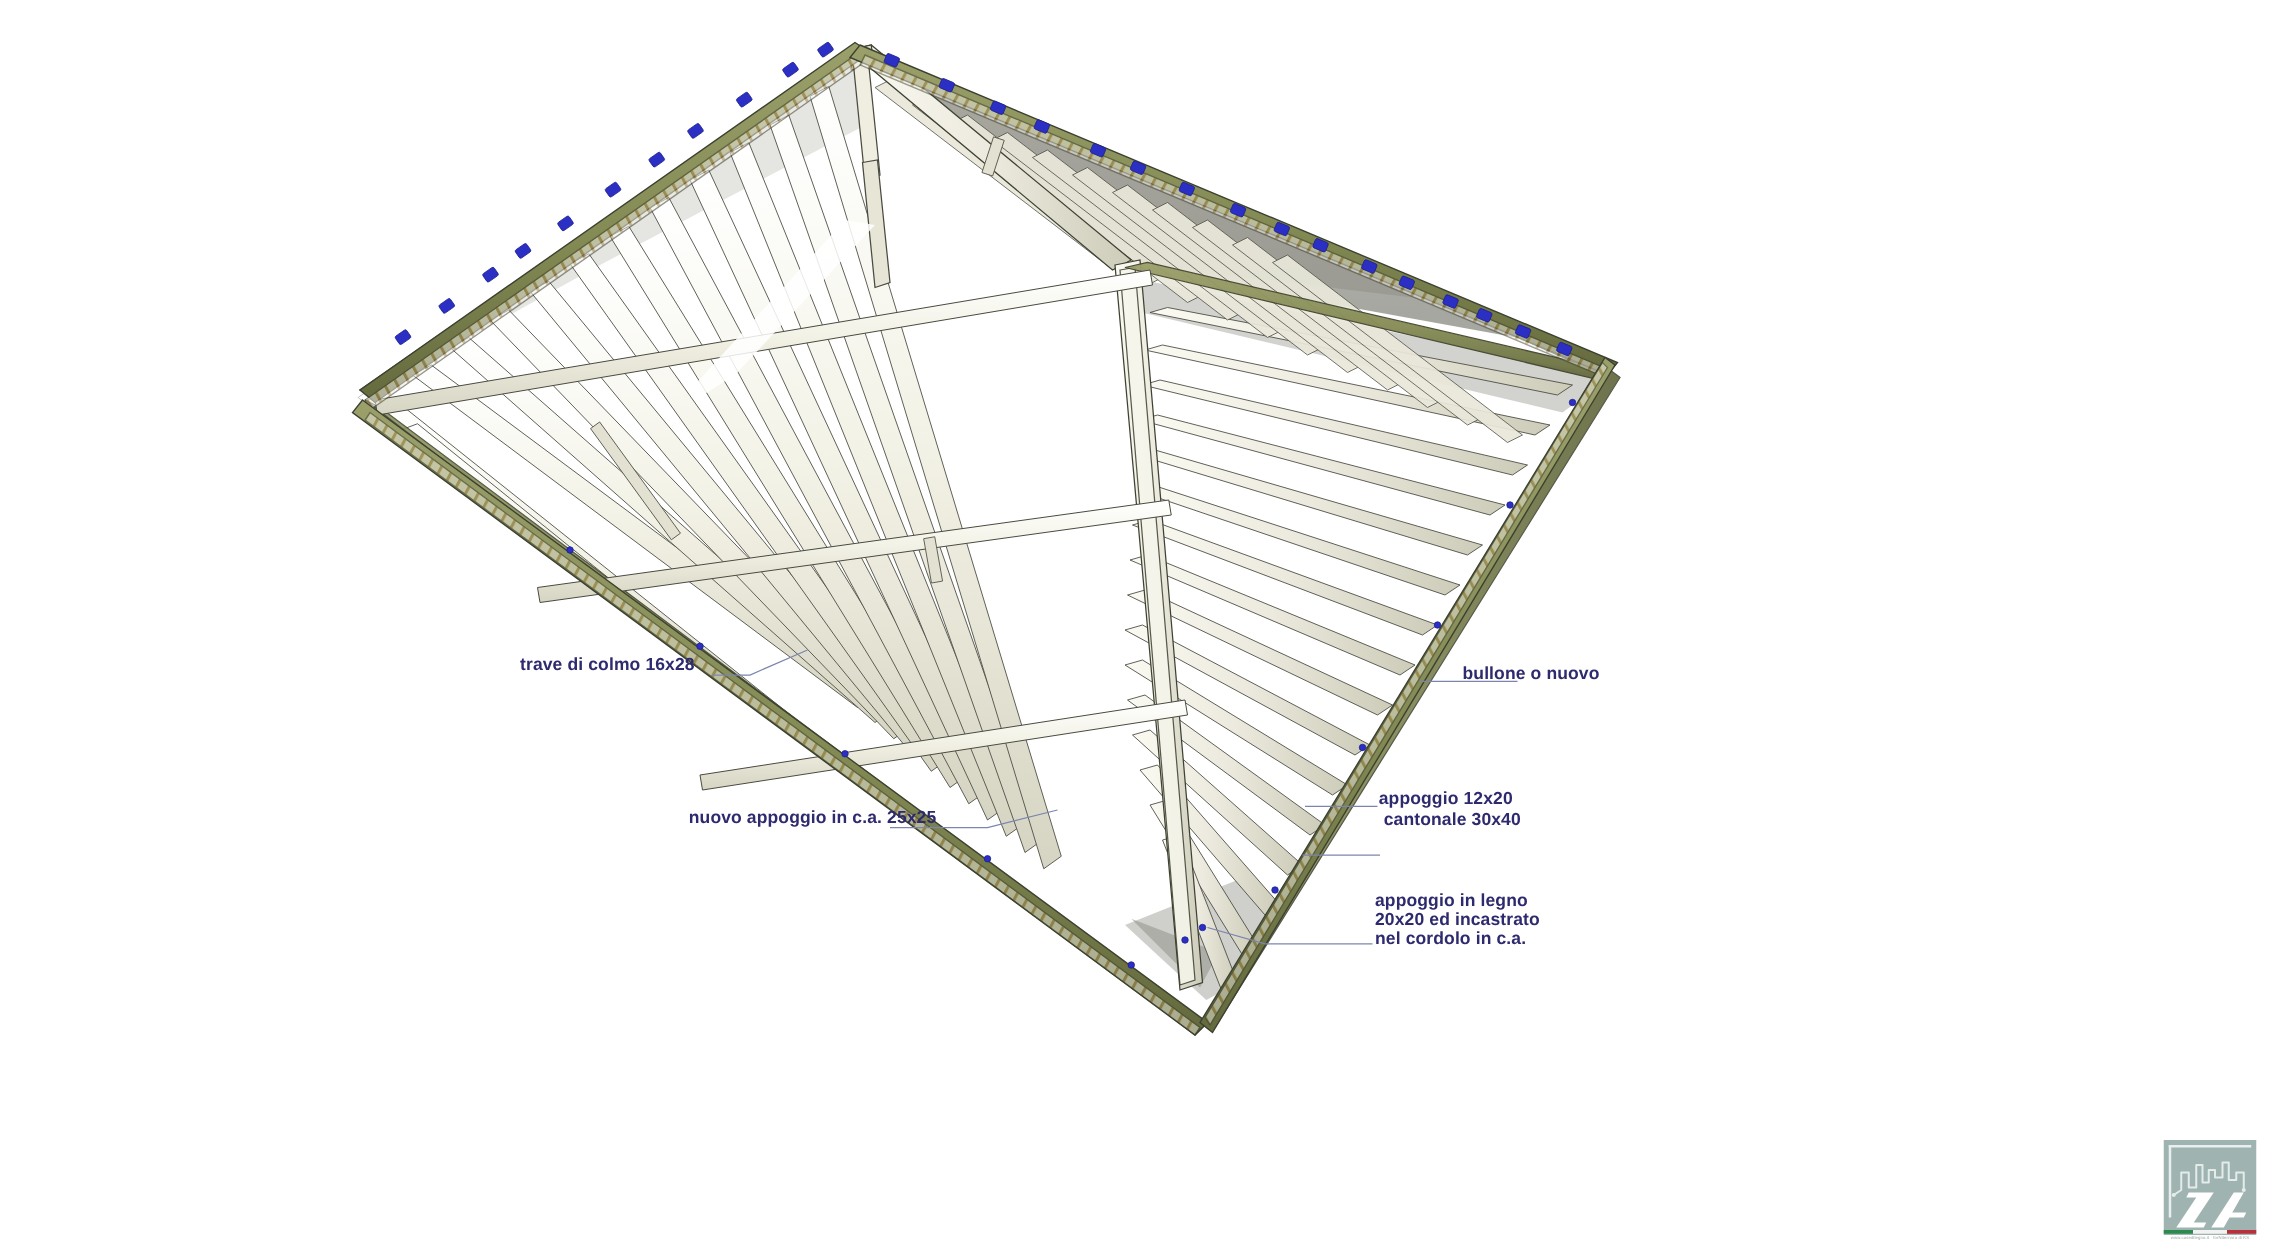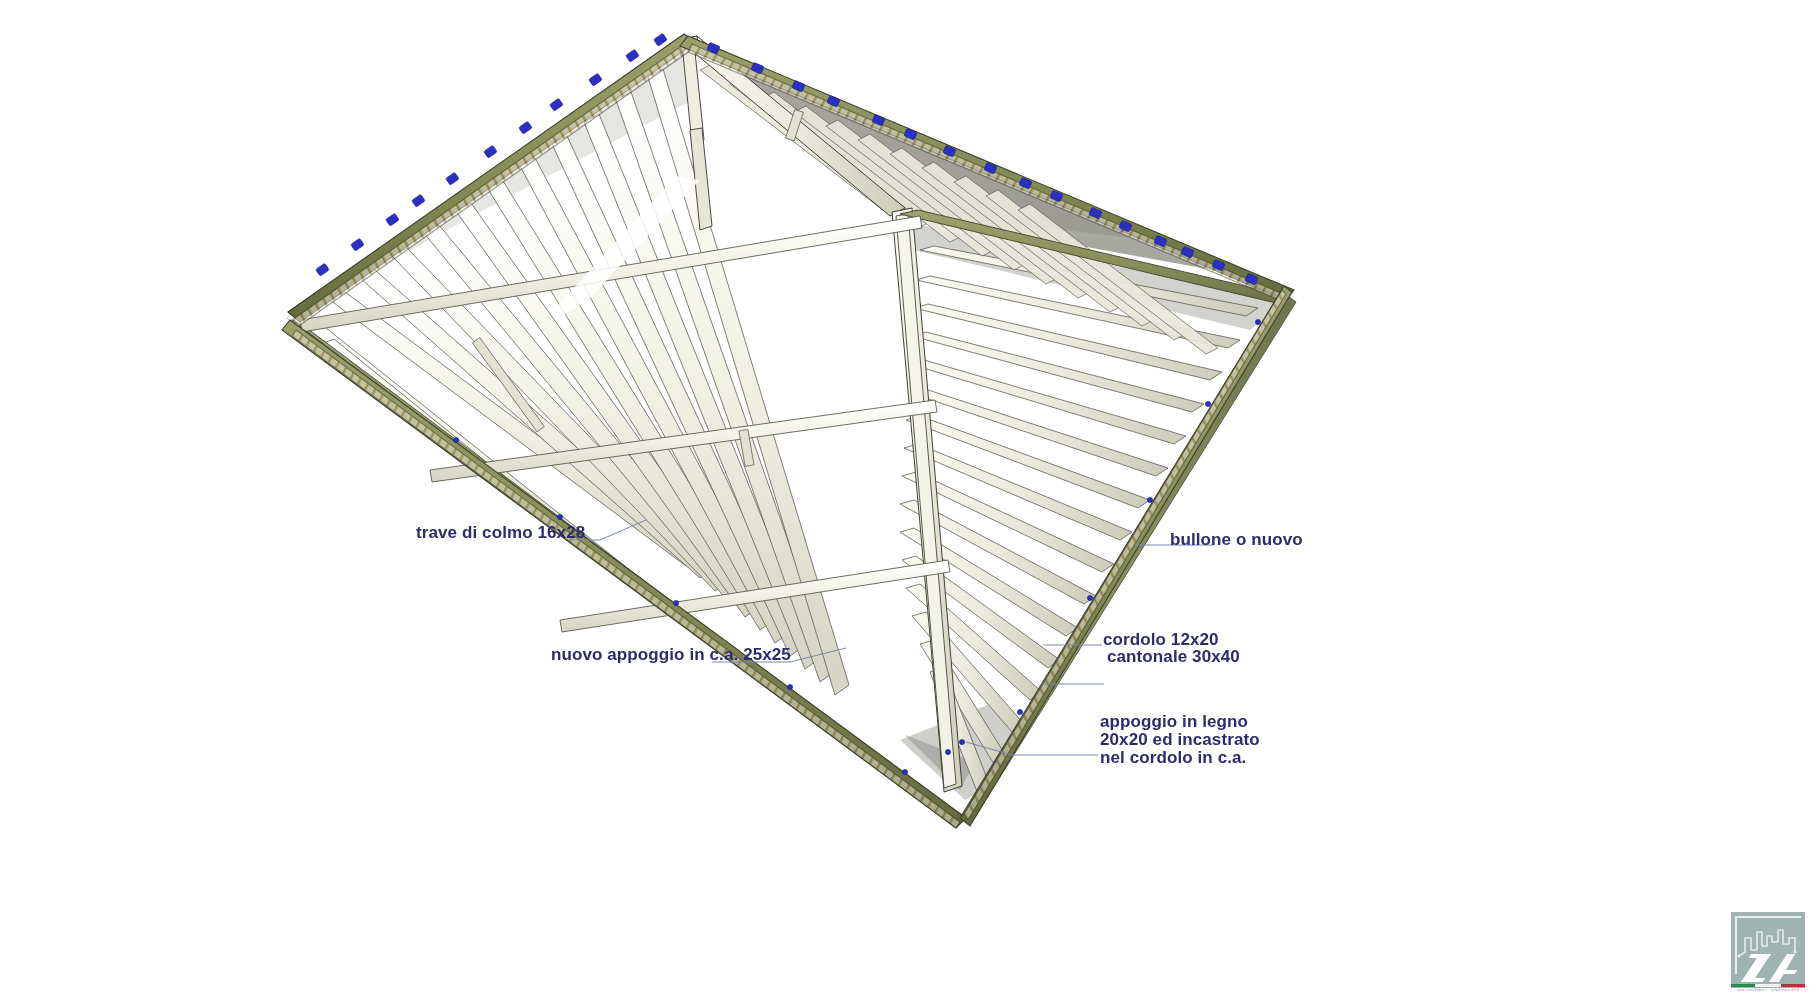--- a/index.html
+++ b/index.html
@@ -29,21 +29,21 @@
     width: 1819px;
     height: 1000px;
     display: block;
   }
 
   
   .annotation {
     position: absolute;
     color: #2e2a6e;
     font-family: "Liberation Sans", sans-serif;
-    font-size: 17px;
+    font-size: 14px;
     font-weight: bold;
     letter-spacing: 0.1px;
     line-height: 1.07;
     white-space: pre;
   }
   .annotation.right {
     text-align: left;
   }
   .annotation.left {
     text-align: right;
@@ -367,21 +367,21 @@
       <path d="M712,662 L790,662 L846,648"></path>
     </g>
   </svg>
 
   <div class="annotation left" style="left:416px; top:524px;">trave di colmo 16x28</div>
 
   <div class="annotation left" style="left:551px; top:646px;">nuovo appoggio in c.a. 25x25</div>
 
   <div class="annotation right" style="left:1170px; top:531px;">bullone o nuovo</div>
 
-  <div class="annotation right" style="left:1103px; top:631px;">cordolo 12x20</div>
+  <div class="annotation right" style="left:1103px; top:631px;">appoggio 12x20</div>
 
   <div class="annotation right" style="left:1107px; top:648px;">cantonale 30x40</div>
 
   <div class="annotation right" style="left:1100px; top:713px;" id="appoggio-label">appoggio in legno
 20x20 ed incastrato
 nel cordolo in c.a.</div>
 
   <div id="logo">
     <div class="plate">
       <div class="inner-frame"></div>

